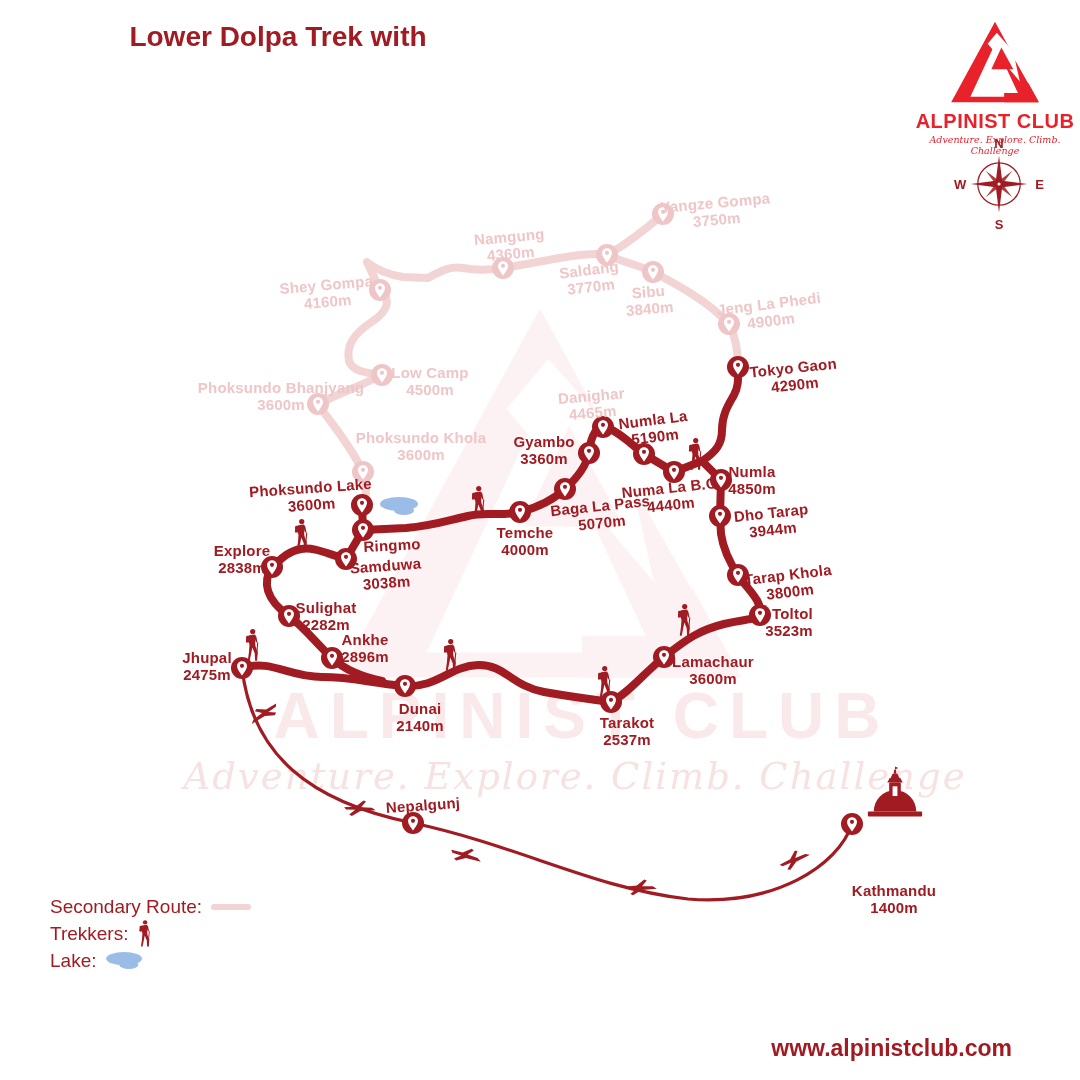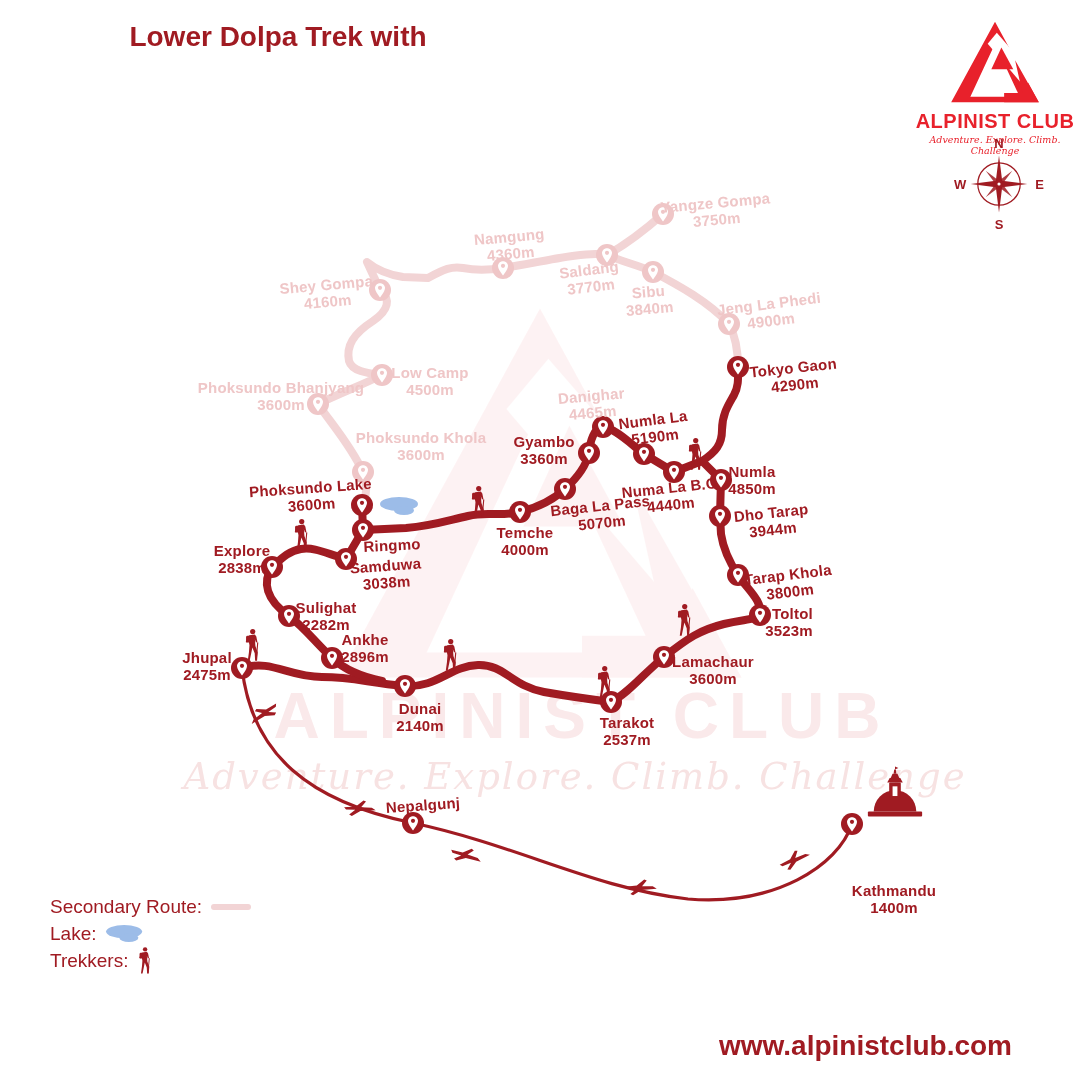--- a/index.html
+++ b/index.html
@@ -47,21 +47,21 @@
   .loc-label.primary{color:var(--primary);}
   .loc-label.secondary{color:var(--secondary-label);}
 
   
   .legend{position:absolute;left:50px;top:893px;}
   .legend-row{display:flex;align-items:center;height:27px;color:var(--primary);font-size:19px;}
   .legend-row .lg-label{margin-right:9px;}
   .sw-line{display:inline-block;width:40px;height:6px;border-radius:3px;}
   .legend-row svg{display:block;}
 
-  .website{position:absolute;right:68px;bottom:18px;font-size:28px;font-weight:bold;color:var(--primary);}
+  .website{position:absolute;right:68px;bottom:18px;font-size:23px;font-weight:bold;color:var(--primary);}
 </style>
 </head>
 <body>
 
 <svg width="0" height="0" style="position:absolute" aria-hidden="true">
   <defs>
     <symbol id="sym-trekker" viewBox="0 0 20 36">
       <g class="red-fill">
         <circle cx="10.8" cy="3.1" r="2.9"></circle>
         <path d="M7 7.2 L13.2 6.4 L14.8 8.6 L16 14.8 L14.4 15.3 L13.2 11.6 L13.8 19.2 L16.4 26.4 L15.6 35.4 L13.5 35.4 L13 27.2 L10.4 20.8 L9.2 26.8 L7.4 35.4 L5.3 35.4 L6.6 26 L7.2 18.4 L6 12.4 L4.5 15.4 L3 14.6 L5.2 8.8 Z"></path>
@@ -472,28 +472,28 @@
         <div>1400m</div>
       </div>
     </div>
 
   <div class="legend">
       <div class="legend-row">
         <span class="lg-label">Secondary Route:</span>
         <span class="sw-line" style="background:#F2D4D5"></span>
       </div>
       <div class="legend-row">
+        <span class="lg-label">Trekkers:</span>
+        <svg width="15" height="29" viewBox="0 0 20 36">
+          <use href="#sym-trekker"></use>
+        </svg>
+      </div>
+      <div class="legend-row">
         <span class="lg-label">Lake:</span>
         <svg width="42" height="19" viewBox="0 0 44 20">
           <use href="#sym-lake"></use>
         </svg>
       </div>
-      <div class="legend-row">
-        <span class="lg-label">Trekkers:</span>
-        <svg width="15" height="29" viewBox="0 0 20 36">
-          <use href="#sym-trekker"></use>
-        </svg>
-      </div>
     </div>
 
   <div class="website">www.alpinistclub.com</div>
 
 </div>
 
 </body></html>

